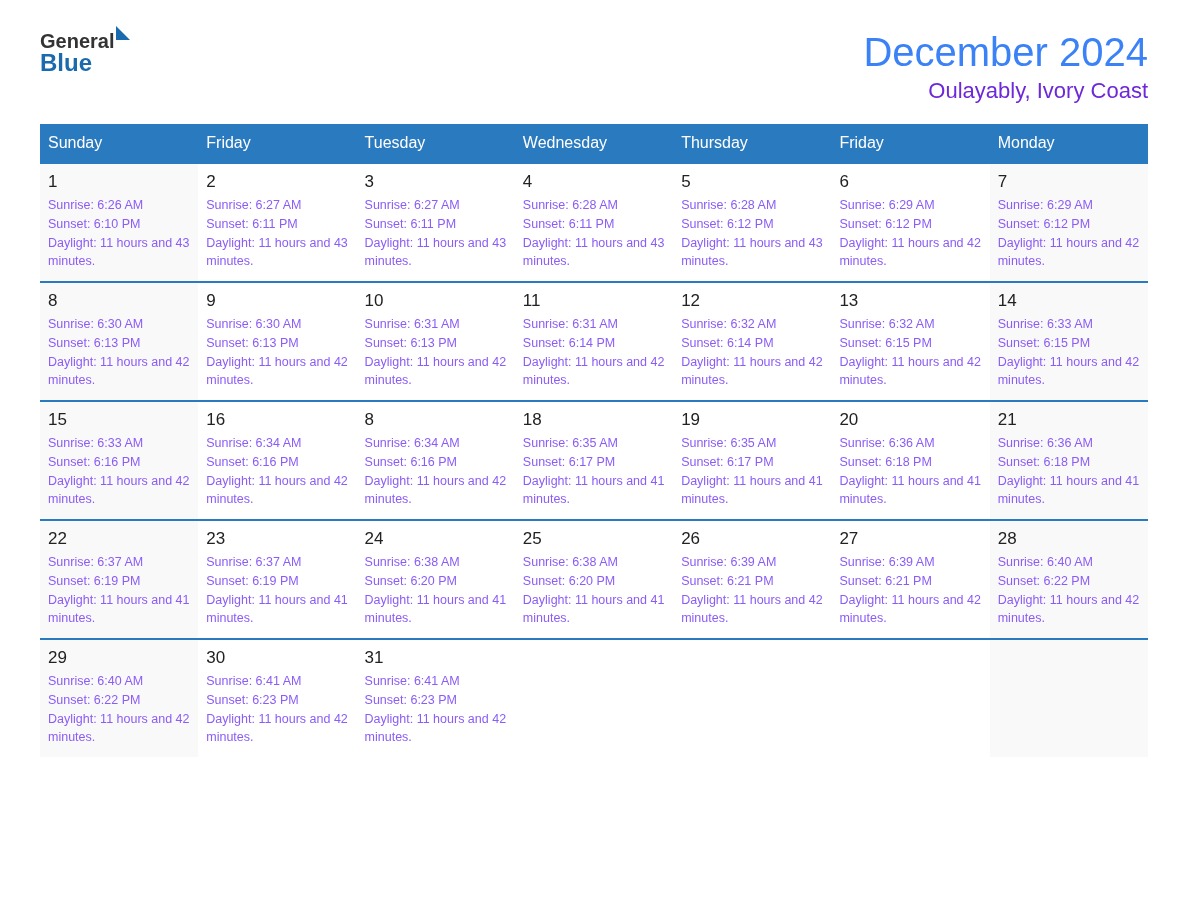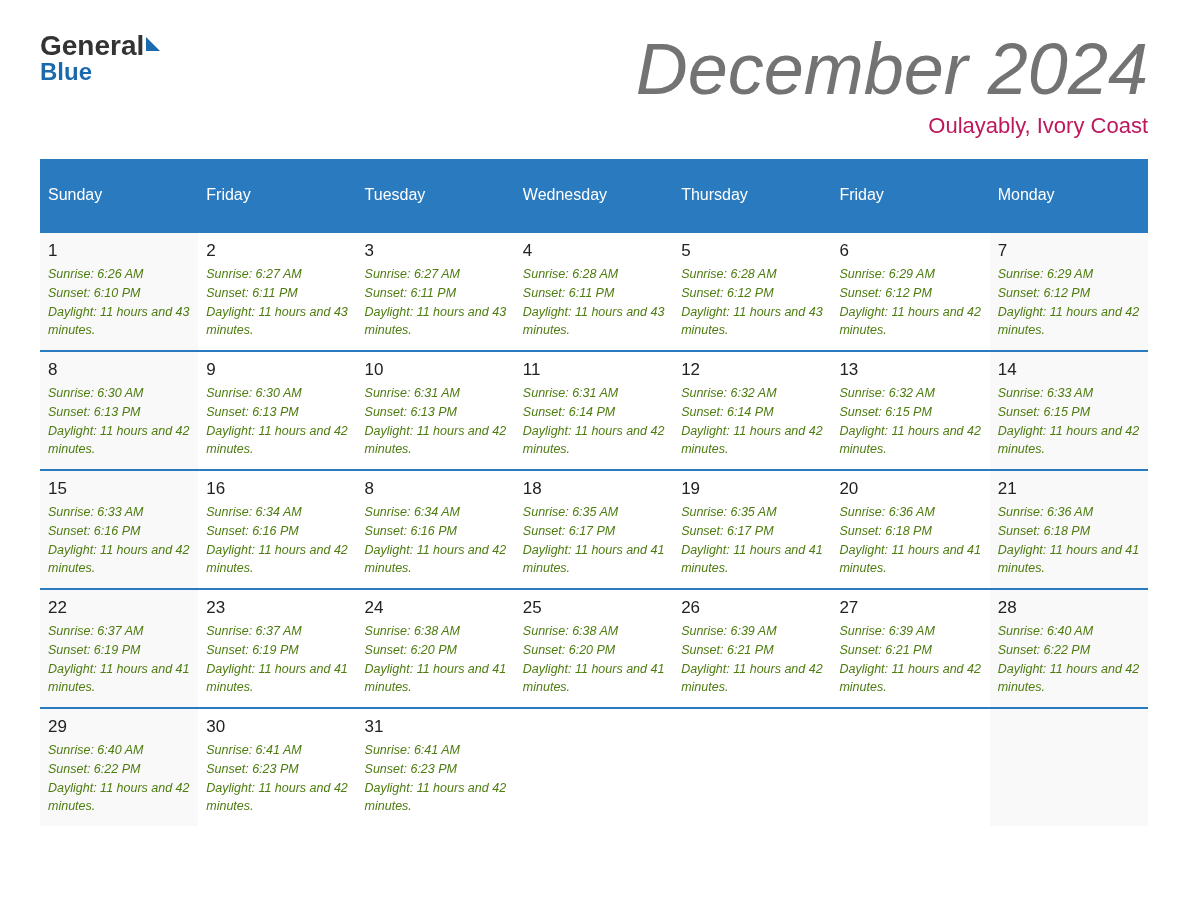--- a/index.html
+++ b/index.html
@@ -15,25 +15,24 @@
       justify-content: space-between;
       align-items: flex-start;
       margin-bottom: 20px;
     }
     .logo {
       display: flex;
       flex-direction: column;
       align-items: flex-start;
     }
     .logo-text {
-      font-size: 28px;
+      font-size: 20px;
       font-weight: bold;
       color: #333;
       display: flex;
-      align-items: center;
     }
     .logo-general { color: #333; }
     .logo-arrow {
       display: inline-block;
       width: 0;
       height: 0;
       border-left: 14px solid #1a6aad;
       border-top: 14px solid transparent;
       border-bottom: 0px solid transparent;
       margin-left: 2px;
@@ -42,42 +41,41 @@
     .logo-blue {
       color: #1a6aad;
       font-size: 24px;
       font-weight: bold;
       margin-top: -4px;
     }
     .title-area {
       text-align: right;
     }
     .month-title {
-      font-size: 72px;
+      font-size: 40px;
       font-weight: 300;
-      color: #737373;
+      color: #3b82f6;
       line-height: 1.1;
-      font-style: italic;
     }
     .location {
       font-size: 22px;
-      color: #be185d;
+      color: #6d28d9;
       margin-top: 4px;
     }
     table {
       width: 100%;
       border-collapse: collapse;
       font-size: 13px;
     }
     thead tr {
       background: #2a7abf;
       color: #fff;
     }
     thead th {
-      padding: 27px 8px;
+      padding: 10px 8px;
       font-size: 16px;
       font-weight: normal;
       text-align: left;
       border: none;
     }
     tbody tr {
       border-top: 2px solid #2a7abf;
     }
     tbody td {
       vertical-align: top;
@@ -90,22 +88,21 @@
     }
     .day-number {
       font-size: 17px;
       font-weight: 500;
       margin-bottom: 4px;
       display: block;
     }
     .day-info {
       font-size: 12.5px;
       line-height: 1.5;
-      color: #4d7c0f;
-      font-style: italic;
+      color: #8b5cf6;
     }
     tbody td:nth-child(1) { background: #f9f9f9; }
     tbody td:nth-child(7) { background: #f9f9f9; }
   </style>
 </head>
 <body>
 
 <div class="header">
   <div class="logo">
     <div class="logo-text">

